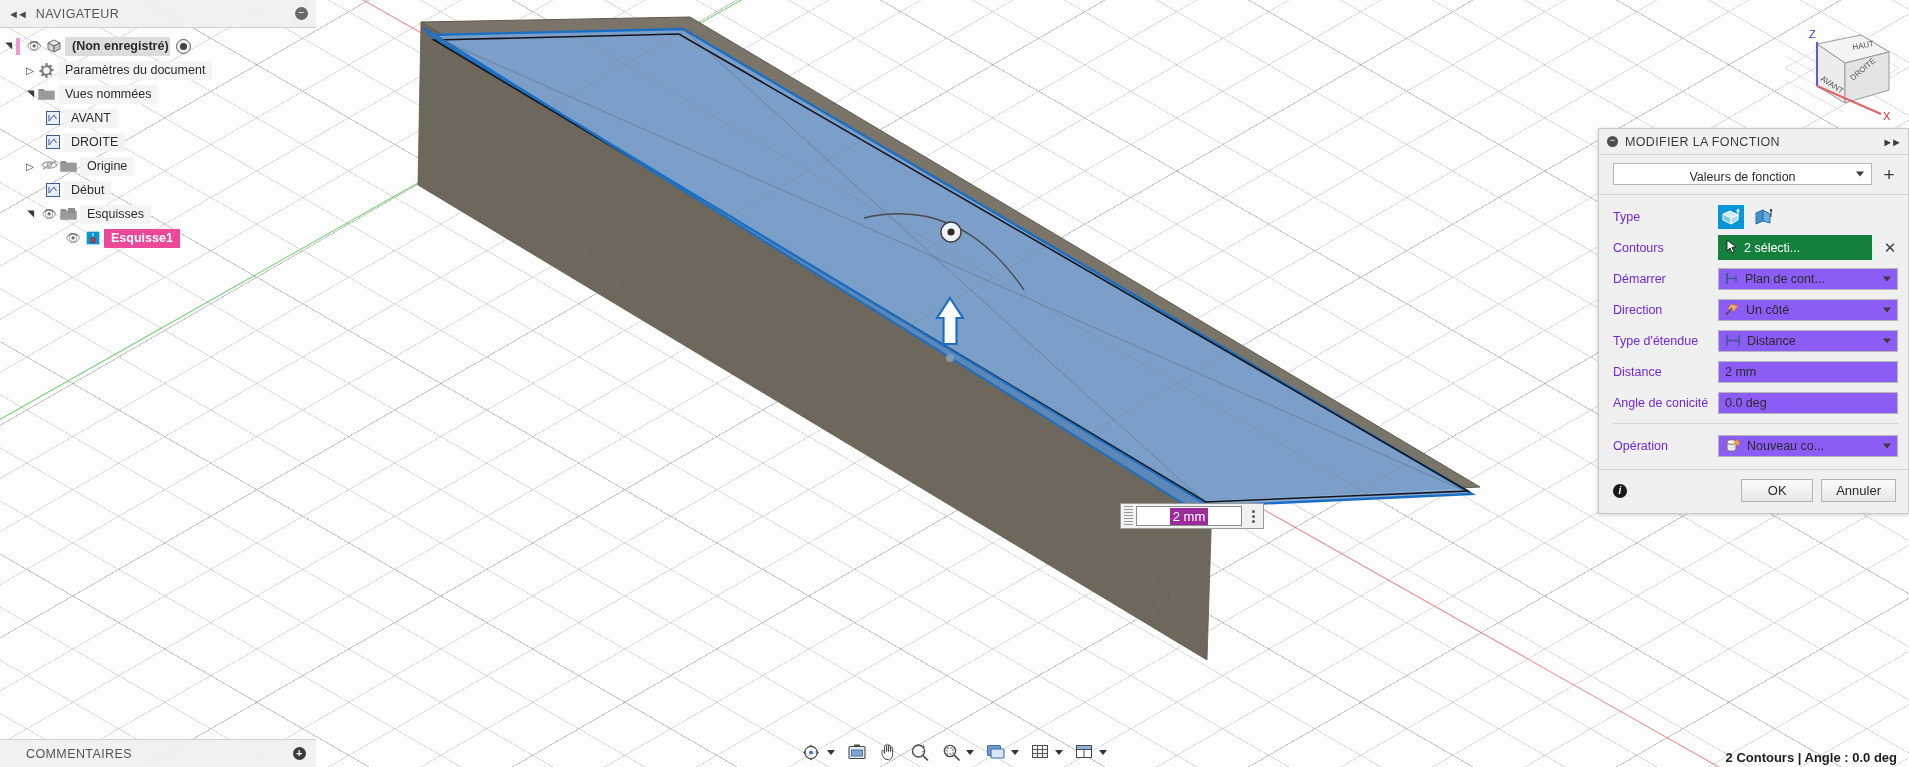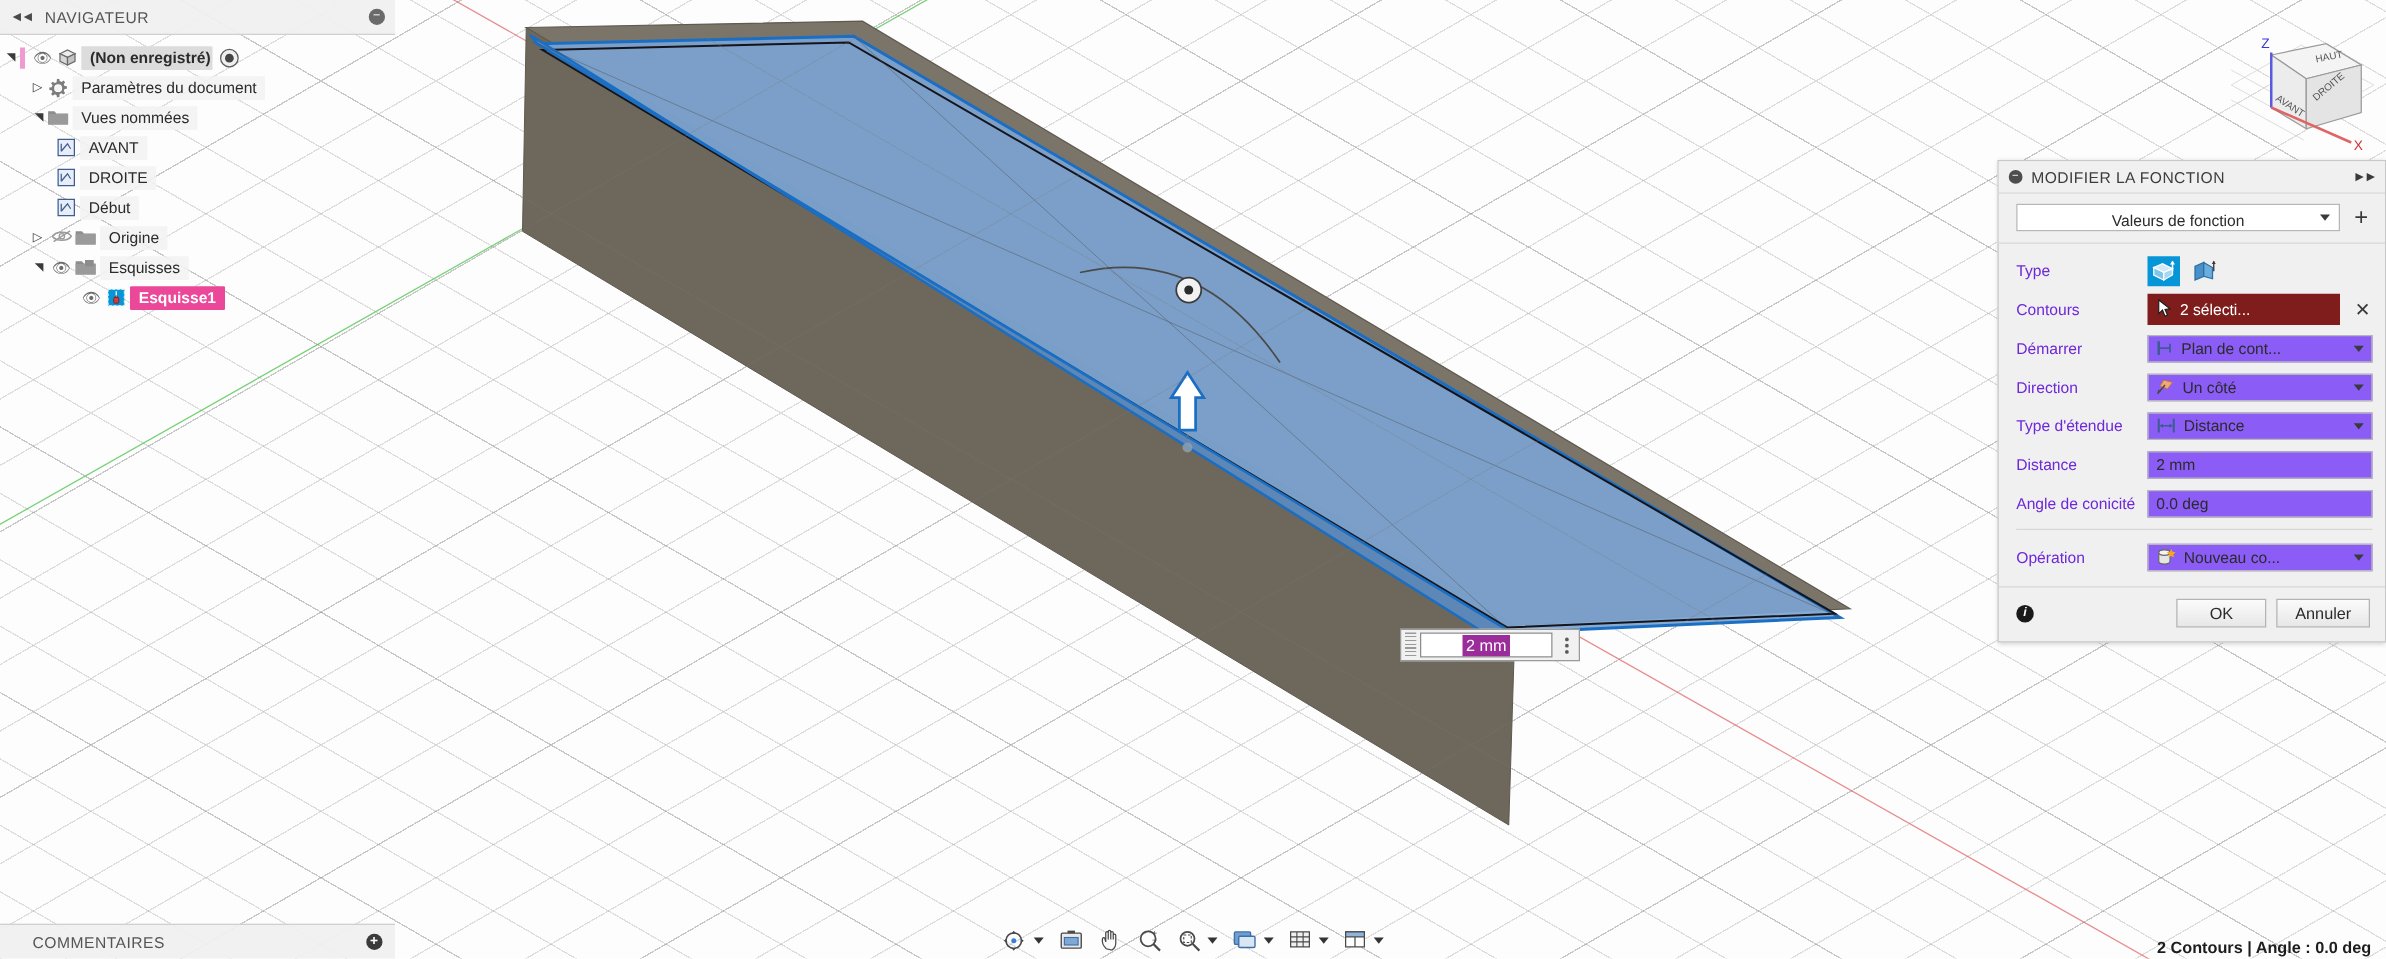--- a/index.html
+++ b/index.html
@@ -171,21 +171,21 @@
     width:0;height:0;border-left:4px solid transparent;border-right:4px solid transparent;
     border-top:5px solid #3a3a3a;
   }
   .field .fi { margin-right:6px; display:inline-flex; align-items:center;}
   .type-btn {
     width:26px;height:24px;margin-right:7px;
     display:inline-flex;align-items:center;justify-content:center;
   }
   .type-btn.active { background:#0696d7; }
   .sel-btn {
-    flex:1; height:25px; background:#7f1d1d; color:#fff;
+    flex:1; height:25px; background:#15803d; color:#fff;
     display:flex; align-items:center; gap:6px; padding:0 8px; font-size:12.5px;
   }
   .x-btn { margin-left:10px; color:#3a3a3a; font-size:15px; width:16px; text-align:center;}
   .dlg-sep { height:1px; background:#d6d6d6; margin:5px 0 0 0; }
   .dlg-footer {
     display:flex; align-items:center; padding:9px 12px 11px 14px;
     border-top:1px solid #d6d6d6; gap:8px;
   }
   .info-i {
     width:14px;height:14px;border-radius:50%;background:#1a1a1a;color:#fff;
@@ -375,49 +375,49 @@
 
       <div class="nav-row indent2">
         <span class="icon-box">
           <svg width="16" height="16" viewBox="0 0 16 16">
               <rect x="1.5" y="1.5" width="13" height="13" fill="#e8eef7" stroke="#3f5d93"></rect>
               <path d="M4 11 L9 5 L11.5 9" fill="none" stroke="#3f5d93"></path>
               <path d="M4 11 L4 5" stroke="#3f5d93"></path>
             </svg>
         </span>
         <span class="nav-label">DROITE</span>
-      </div>
-
-      <div class="nav-row indent2">
-        <span class="icon-box">
-          <svg width="16" height="16" viewBox="0 0 16 16">
-              <rect x="1.5" y="1.5" width="13" height="13" fill="#e8eef7" stroke="#3f5d93"></rect>
-              <path d="M4 11 L9 5 L11.5 9" fill="none" stroke="#3f5d93"></path>
-              <path d="M4 11 L4 5" stroke="#3f5d93"></path>
-            </svg>
-        </span>
-        <span class="nav-label">Début</span>
       </div>
 
       <div class="nav-row indent1">
         <span class="arrow closed"></span>
         <span class="eye">
           <svg width="17" height="12" viewBox="0 0 18 12">
               <path d="M1 6 C4 1.5 14 1.5 17 6 C14 10.5 4 10.5 1 6z" fill="none" stroke="#9b9b9b" stroke-width="1.2"></path>
               <circle cx="9" cy="6" r="2.3" fill="none" stroke="#9b9b9b" stroke-width="1.1"></circle>
               <line x1="2" y1="10.5" x2="16" y2="1.5" stroke="#9b9b9b" stroke-width="1.2"></line>
             </svg>
         </span>
         <span class="icon-box">
           <svg width="17" height="14" viewBox="0 0 17 14">
               <path d="M0.5 2h5l1.6 1.8H16.5V12.5H0.5z" fill="#8d8d8d"></path>
               <path d="M0.5 4.2h16V12.5H0.5z" fill="#9a9a9a"></path>
             </svg>
         </span>
         <span class="nav-label">Origine</span>
+      </div>
+
+      <div class="nav-row indent2">
+        <span class="icon-box">
+          <svg width="16" height="16" viewBox="0 0 16 16">
+              <rect x="1.5" y="1.5" width="13" height="13" fill="#e8eef7" stroke="#3f5d93"></rect>
+              <path d="M4 11 L9 5 L11.5 9" fill="none" stroke="#3f5d93"></path>
+              <path d="M4 11 L4 5" stroke="#3f5d93"></path>
+            </svg>
+        </span>
+        <span class="nav-label">Début</span>
       </div>
 
       <div class="nav-row indent1">
         <span class="arrow open"></span>
         <span class="eye">👁</span>
         <span class="icon-box">
           <svg width="17" height="14" viewBox="0 0 17 14">
               <path d="M0.5 2h5l1.6 1.8H16.5V12.5H0.5z" fill="#8d8d8d"></path>
               <path d="M0.5 4.2h16V12.5H0.5z" fill="#9a9a9a"></path>
               <rect x="8" y="1" width="7" height="5" fill="#8d8d8d"></rect>

